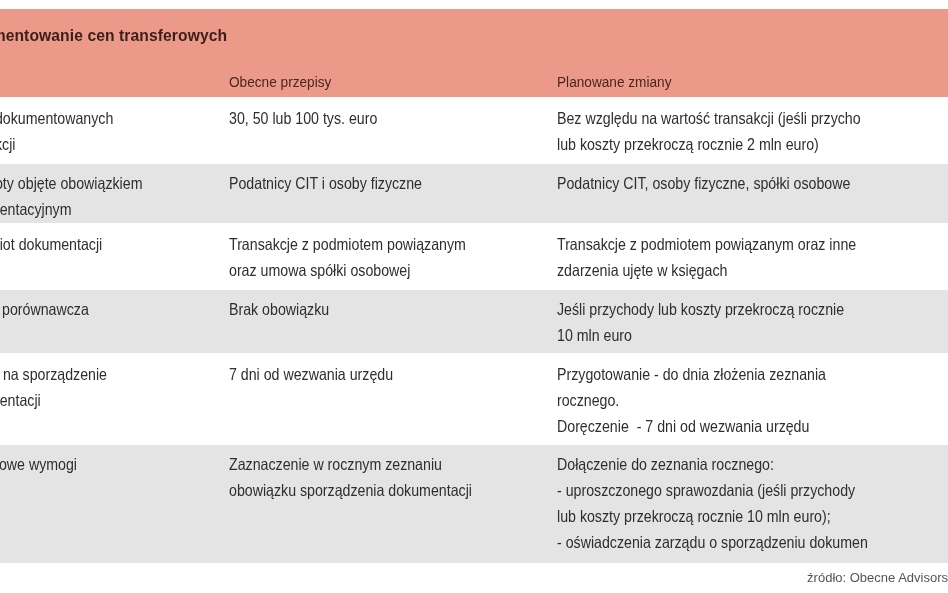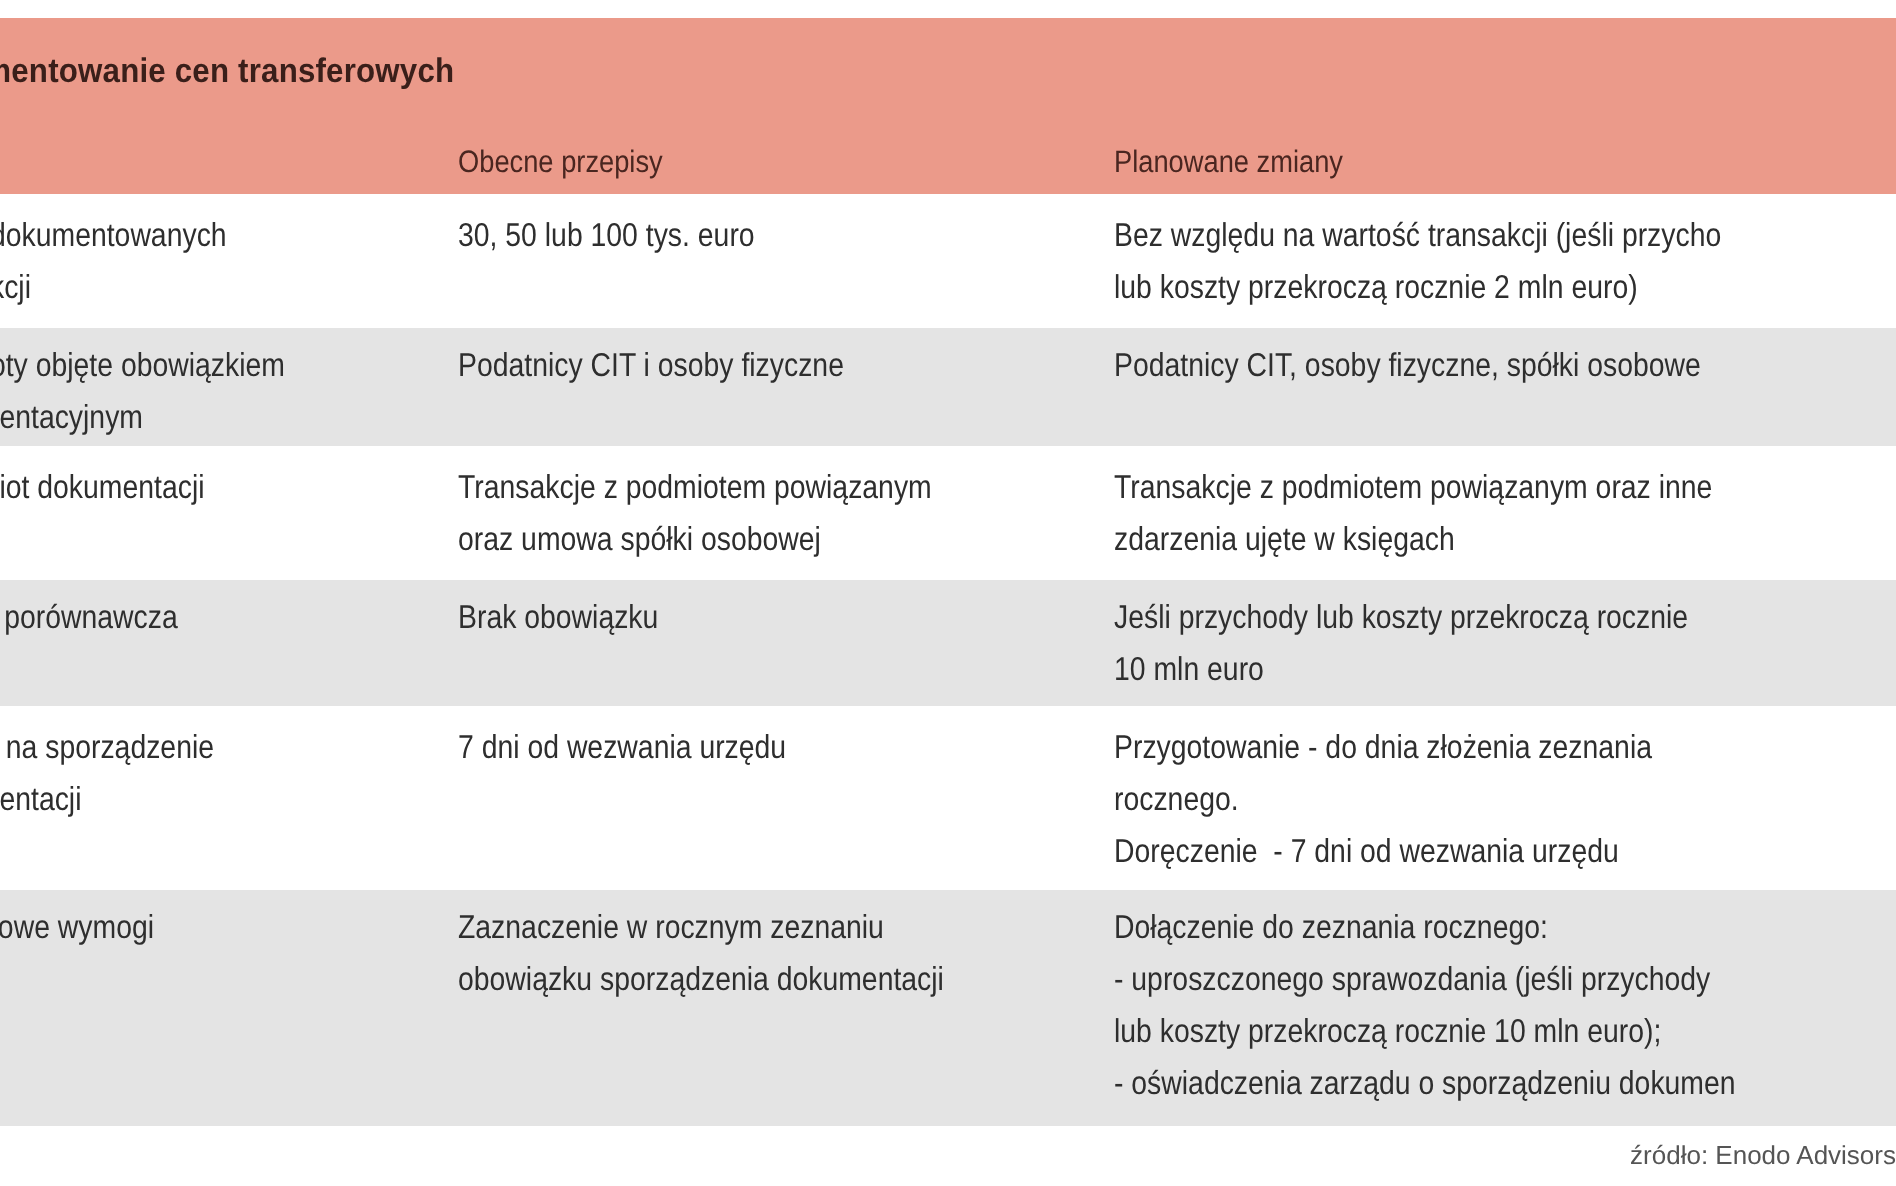--- a/index.html
+++ b/index.html
@@ -133,14 +133,14 @@
   <div class="row gray" style="top:445px;height:118px;">
     <div class="cell c1">atkowe wymogi</div>
     <div class="cell c2">Zaznaczenie w rocznym zeznaniu
 obowiązku sporządzenia dokumentacji</div>
     <div class="cell c3">Dołączenie do zeznania rocznego:
 - uproszczonego sprawozdania (jeśli przychody
 lub koszty przekroczą rocznie 10 mln euro);
 - oświadczenia zarządu o sporządzeniu dokumen</div>
   </div>
 
-  <div class="source">źródło: Enodo Advisors</div>
+  <div class="source">źródło: Obecne Advisors</div>
 </div>
 
 </body></html>

